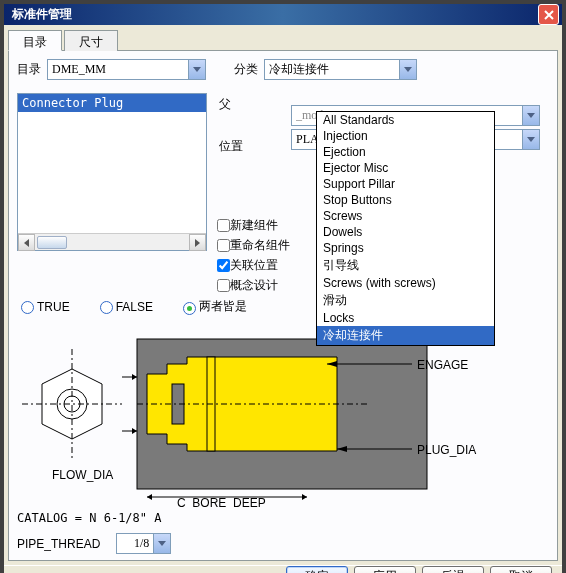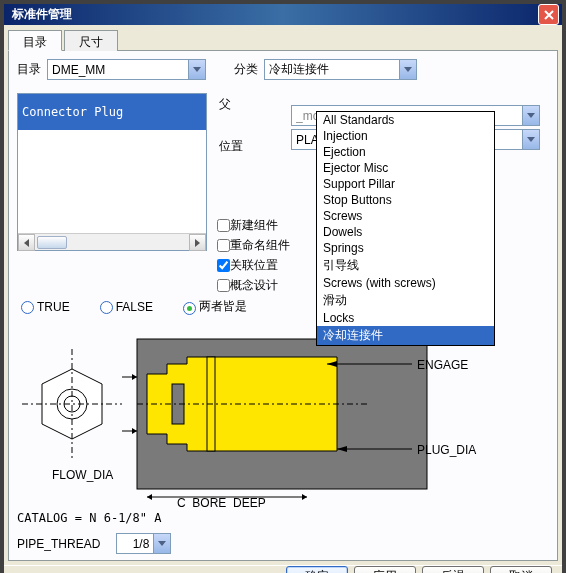--- a/index.html
+++ b/index.html
@@ -9,25 +9,25 @@
 .titlebar .spacer{flex:1}
 .close-btn{width:21px;height:21px;background:#e45648;border:1px solid #fff;border-radius:3px;display:flex;align-items:center;justify-content:center;color:#fff;font-weight:bold;cursor:pointer}
 .content{flex:1;background:#ece9d8;padding:4px;position:relative}
 .tabs{display:flex;height:22px;border-bottom:1px solid #919b9c}
 .tab{padding:3px 14px;background:#f0f0f0;border:1px solid #919b9c;border-bottom:none;margin-right:2px;position:relative;top:1px;cursor:pointer}
 .tab.active{background:#fcfcfe;border-bottom:1px solid #fcfcfe;z-index:2}
 .panel{background:#fcfcfe;border:1px solid #919b9c;border-top:none;padding:8px;height:510px;position:relative}
 .row1{display:flex;align-items:center;gap:6px;margin-bottom:8px}
 .label{color:#000}
 .combo{position:relative;display:inline-flex;align-items:center;background:#fff;border:1px solid #7f9db9;height:21px}
-.combo input{border:none;outline:none;padding:0 4px;height:19px;background:transparent;font-family:Liberation Sans, sans-serif}
+.combo input{border:none;outline:none;padding:0 4px;height:19px;background:transparent;font-family:Liberation Serif, serif}
 .combo .dd{width:17px;height:19px;background:linear-gradient(#c7d8f9,#98b8e8);border-left:1px solid #7f9db9;display:flex;align-items:center;justify-content:center;cursor:pointer}
 .tri{width:0;height:0;border-left:4px solid transparent;border-right:4px solid transparent;border-top:5px solid #4d6185}
 .listbox{position:absolute;left:8px;top:42px;width:190px;height:158px;background:#fff;border:1px solid #7f9db9}
-.listbox .item{background:#316ac5;color:#fff;padding:11px 4px;font-family:monospace}
+.listbox .item{background:#316ac5;color:#fff;padding:2px 4px;font-family:monospace}
 .hscroll{position:absolute;bottom:0;left:0;right:0;height:17px;background:#eee;border-top:1px solid #ccc;display:flex}
 .hscroll .btn{width:17px;height:17px;background:linear-gradient(#fefefe,#dcdcdc);border:1px solid #b8b8b8;display:flex;align-items:center;justify-content:center}
 .hscroll .track{flex:1;background:#f0f0f0;display:flex;align-items:center;padding:0 2px}
 .hscroll .thumb{width:30px;height:13px;background:linear-gradient(#fefefe,#c7d8ec);border:1px solid #a0b0c8;border-radius:2px}
 .midlabels{position:absolute;left:210px;top:42px;font-family:monospace}
 .midlabels div{height:22px;line-height:22px}
 .rcombo{position:absolute;display:flex}
 .checks{position:absolute;left:208px;top:164px}
 .checks label{display:flex;align-items:center;height:20px}
 .checks input{width:13px;height:13px}

